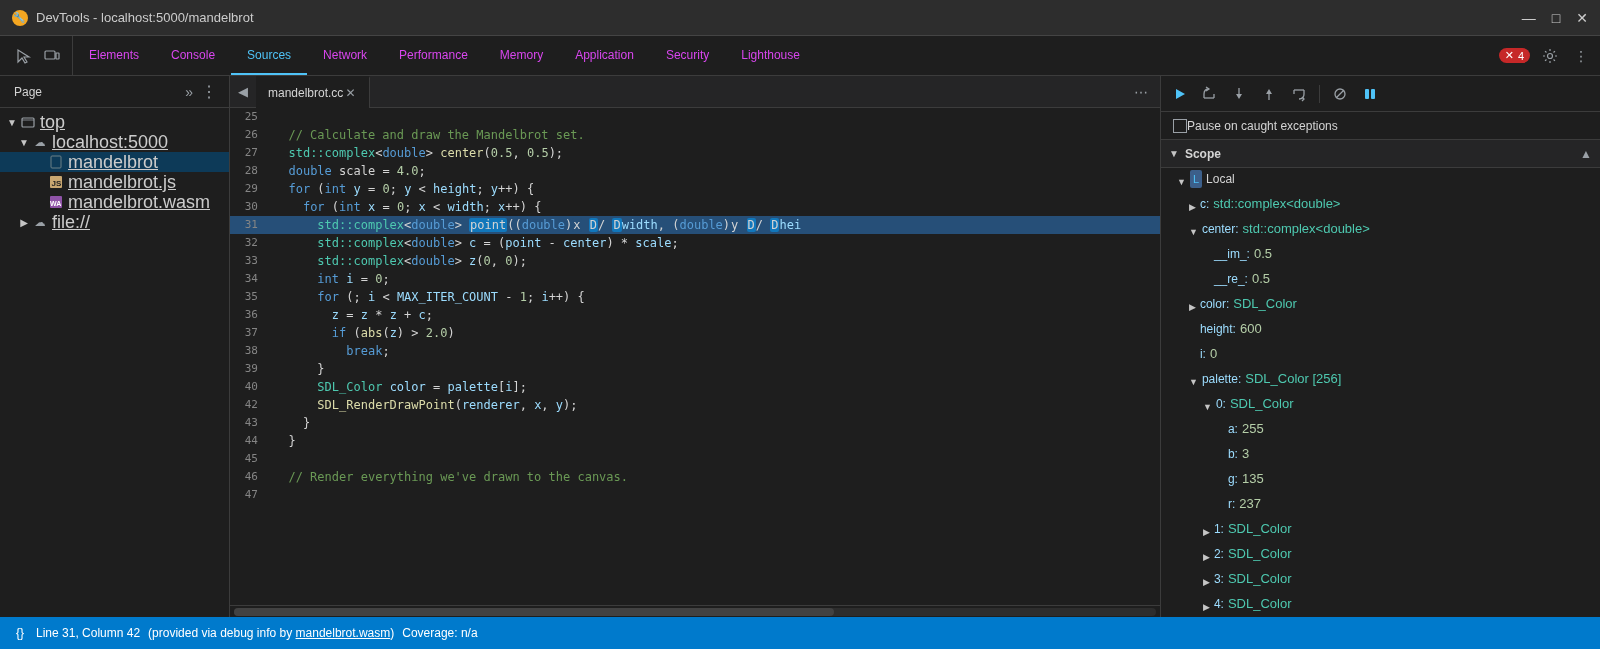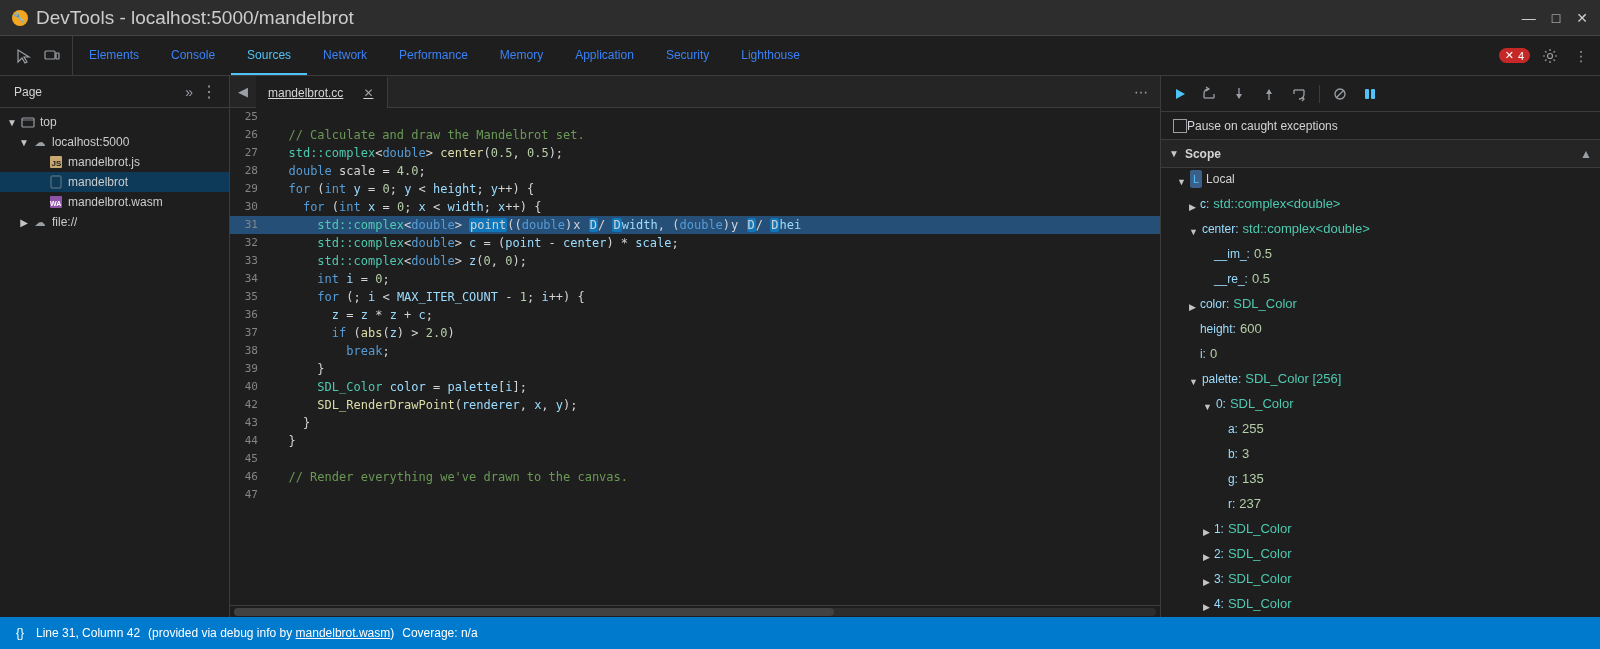--- a/index.html
+++ b/index.html
@@ -10,41 +10,41 @@
       height: 36px;
       background: #2d2d2d;
       display: flex;
       align-items: center;
       justify-content: space-between;
       padding: 0 12px;
       border-bottom: 1px solid #444;
     }
     .title-bar-left { display: flex; align-items: center; gap: 8px; }
     .title-icon { width: 16px; height: 16px; background: #f4a621; border-radius: 50%; display: flex; align-items: center; justify-content: center; font-size: 10px; }
-    .title-text { color: #cccccc; font-size: 19px; }
+    .title-text { color: #cccccc; font-size: 13px; }
     .title-controls { display: flex; gap: 16px; }
     .title-btn { color: #cccccc; cursor: pointer; font-size: 14px; background: none; border: none; }
 
     
     .top-nav {
       height: 40px;
       background: #1e1e1e;
       display: flex;
       align-items: stretch;
       border-bottom: 1px solid #3c3c3c;
       padding-left: 4px;
     }
     .nav-icons { display: flex; align-items: center; gap: 4px; padding: 0 8px; border-right: 1px solid #3c3c3c; }
     .nav-icon-btn { background: none; border: none; color: #9aa0a6; cursor: pointer; padding: 4px; font-size: 14px; display: flex; align-items: center; }
     .nav-tabs { display: flex; align-items: stretch; flex: 1; }
     .nav-tab {
       padding: 0 16px;
       display: flex;
       align-items: center;
-      color: #3b82f6;
+      color: #d946ef;
       cursor: pointer;
       font-size: 12px;
       border-bottom: 2px solid transparent;
       white-space: nowrap;
     }
     .nav-tab.active {
       color: #4fc3f7;
       border-bottom: 2px solid #4fc3f7;
     }
     .nav-right { display: flex; align-items: center; gap: 8px; padding: 0 8px; margin-left: auto; }
@@ -76,21 +76,21 @@
     .tree-item {
       display: flex;
       align-items: center;
       padding: 2px 4px;
       cursor: pointer;
       height: 20px;
     }
     .tree-item.active-file { background: #0d3a58; }
     .tree-arrow { width: 16px; height: 16px; display: flex; align-items: center; justify-content: center; color: #c5c5c5; font-size: 10px; flex-shrink: 0; }
     .tree-icon { width: 16px; height: 16px; display: flex; align-items: center; justify-content: center; flex-shrink: 0; margin-right: 4px; }
-    .tree-label { color: #cccccc; font-size: 12px; white-space: nowrap; overflow: hidden; text-overflow: ellipsis; }
+    .tree-label { color: #cccccc; font-size: 18px; white-space: nowrap; overflow: hidden; text-overflow: ellipsis; text-decoration: underline; }
     .cloud-icon { color: #9aa0a6; font-size: 11px; }
     .indent-1 { padding-left: 16px; }
     .indent-2 { padding-left: 32px; }
 
     
     .code-panel {
       flex: 1;
       background: #1e1e1e;
       display: flex;
       flex-direction: column;
@@ -109,22 +109,21 @@
       display: flex;
       align-items: center;
       padding: 0 12px;
       height: 32px;
       cursor: pointer;
       font-size: 12px;
       color: #d4d4d4;
       border-top: 2px solid transparent;
       background: #1e1e1e;
       border-right: 1px solid #3c3c3c;
-      gap: 18px;
-      text-decoration: underline;
+      gap: 0;
     }
     .code-tab .close-btn { color: #9aa0a6; background: none; border: none; cursor: pointer; font-size: 12px; padding: 0 2px; }
     .code-tab-actions { margin-left: auto; display: flex; gap: 4px; padding-right: 8px; }
     .code-action-btn { background: none; border: none; color: #9aa0a6; cursor: pointer; font-size: 14px; padding: 2px 4px; }
 
     
     .code-editor {
       flex: 1;
       overflow: hidden;
       display: flex;
@@ -337,39 +336,39 @@
         </div>
         <span class="tree-label">top</span>
       </div>
 
       <div class="tree-item indent-1">
         <div class="tree-arrow">▼</div>
         <div class="tree-icon cloud-icon">☁</div>
         <span class="tree-label">localhost:5000</span>
       </div>
 
+      <div class="tree-item indent-2 active-file">
+        <div class="tree-arrow"></div>
+        <div class="tree-icon">
+          <svg width="12" height="14" viewBox="0 0 12 14" fill="none">
+            <rect x="1" y="1" width="10" height="12" rx="1" stroke="#6d8086" stroke-width="1"></rect>
+          </svg>
+        </div>
+        <span class="tree-label">mandelbrot</span>
+      </div>
+
       <div class="tree-item indent-2">
         <div class="tree-arrow"></div>
         <div class="tree-icon">
           <svg width="14" height="14" viewBox="0 0 14 14" fill="none">
             <rect x="1" y="1" width="12" height="12" rx="1" fill="#dcb67a" opacity="0.9"></rect>
             <text x="2.5" y="11" font-size="8" fill="#1e1e1e" font-weight="bold">JS</text>
           </svg>
         </div>
         <span class="tree-label">mandelbrot.js</span>
-      </div>
-
-      <div class="tree-item indent-2 active-file">
-        <div class="tree-arrow"></div>
-        <div class="tree-icon">
-          <svg width="12" height="14" viewBox="0 0 12 14" fill="none">
-            <rect x="1" y="1" width="10" height="12" rx="1" stroke="#6d8086" stroke-width="1"></rect>
-          </svg>
-        </div>
-        <span class="tree-label">mandelbrot</span>
       </div>
 
       <div class="tree-item indent-2">
         <div class="tree-arrow"></div>
         <div class="tree-icon">
           <svg width="14" height="14" viewBox="0 0 14 14" fill="none">
             <rect x="1" y="1" width="12" height="12" rx="1" fill="#9b59b6" opacity="0.9"></rect>
             <text x="1" y="10.5" font-size="7" fill="white" font-weight="bold">WA</text>
           </svg>
         </div>

